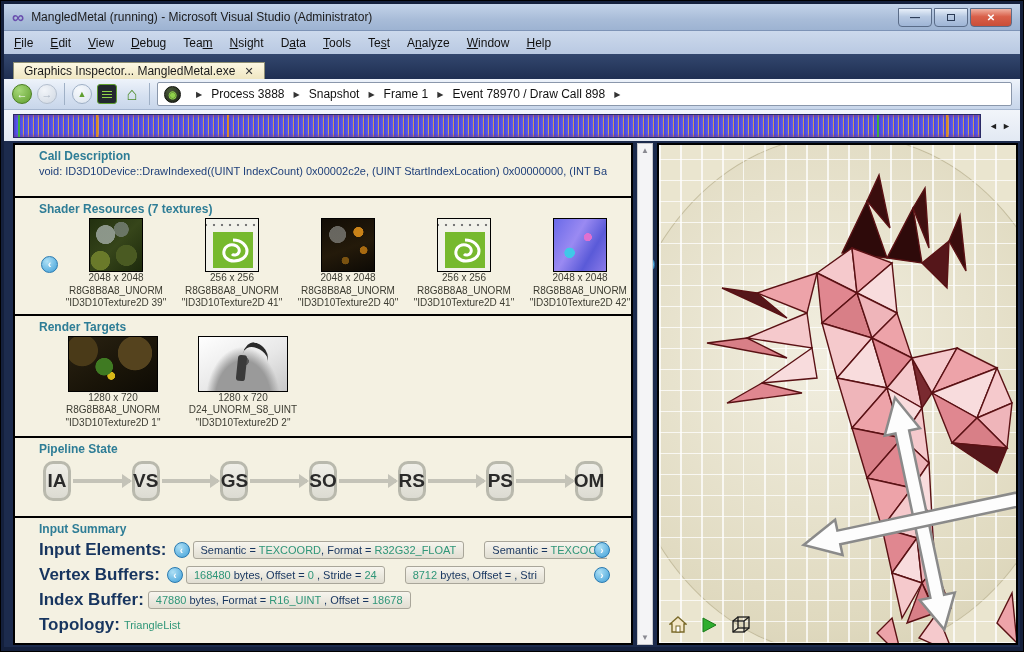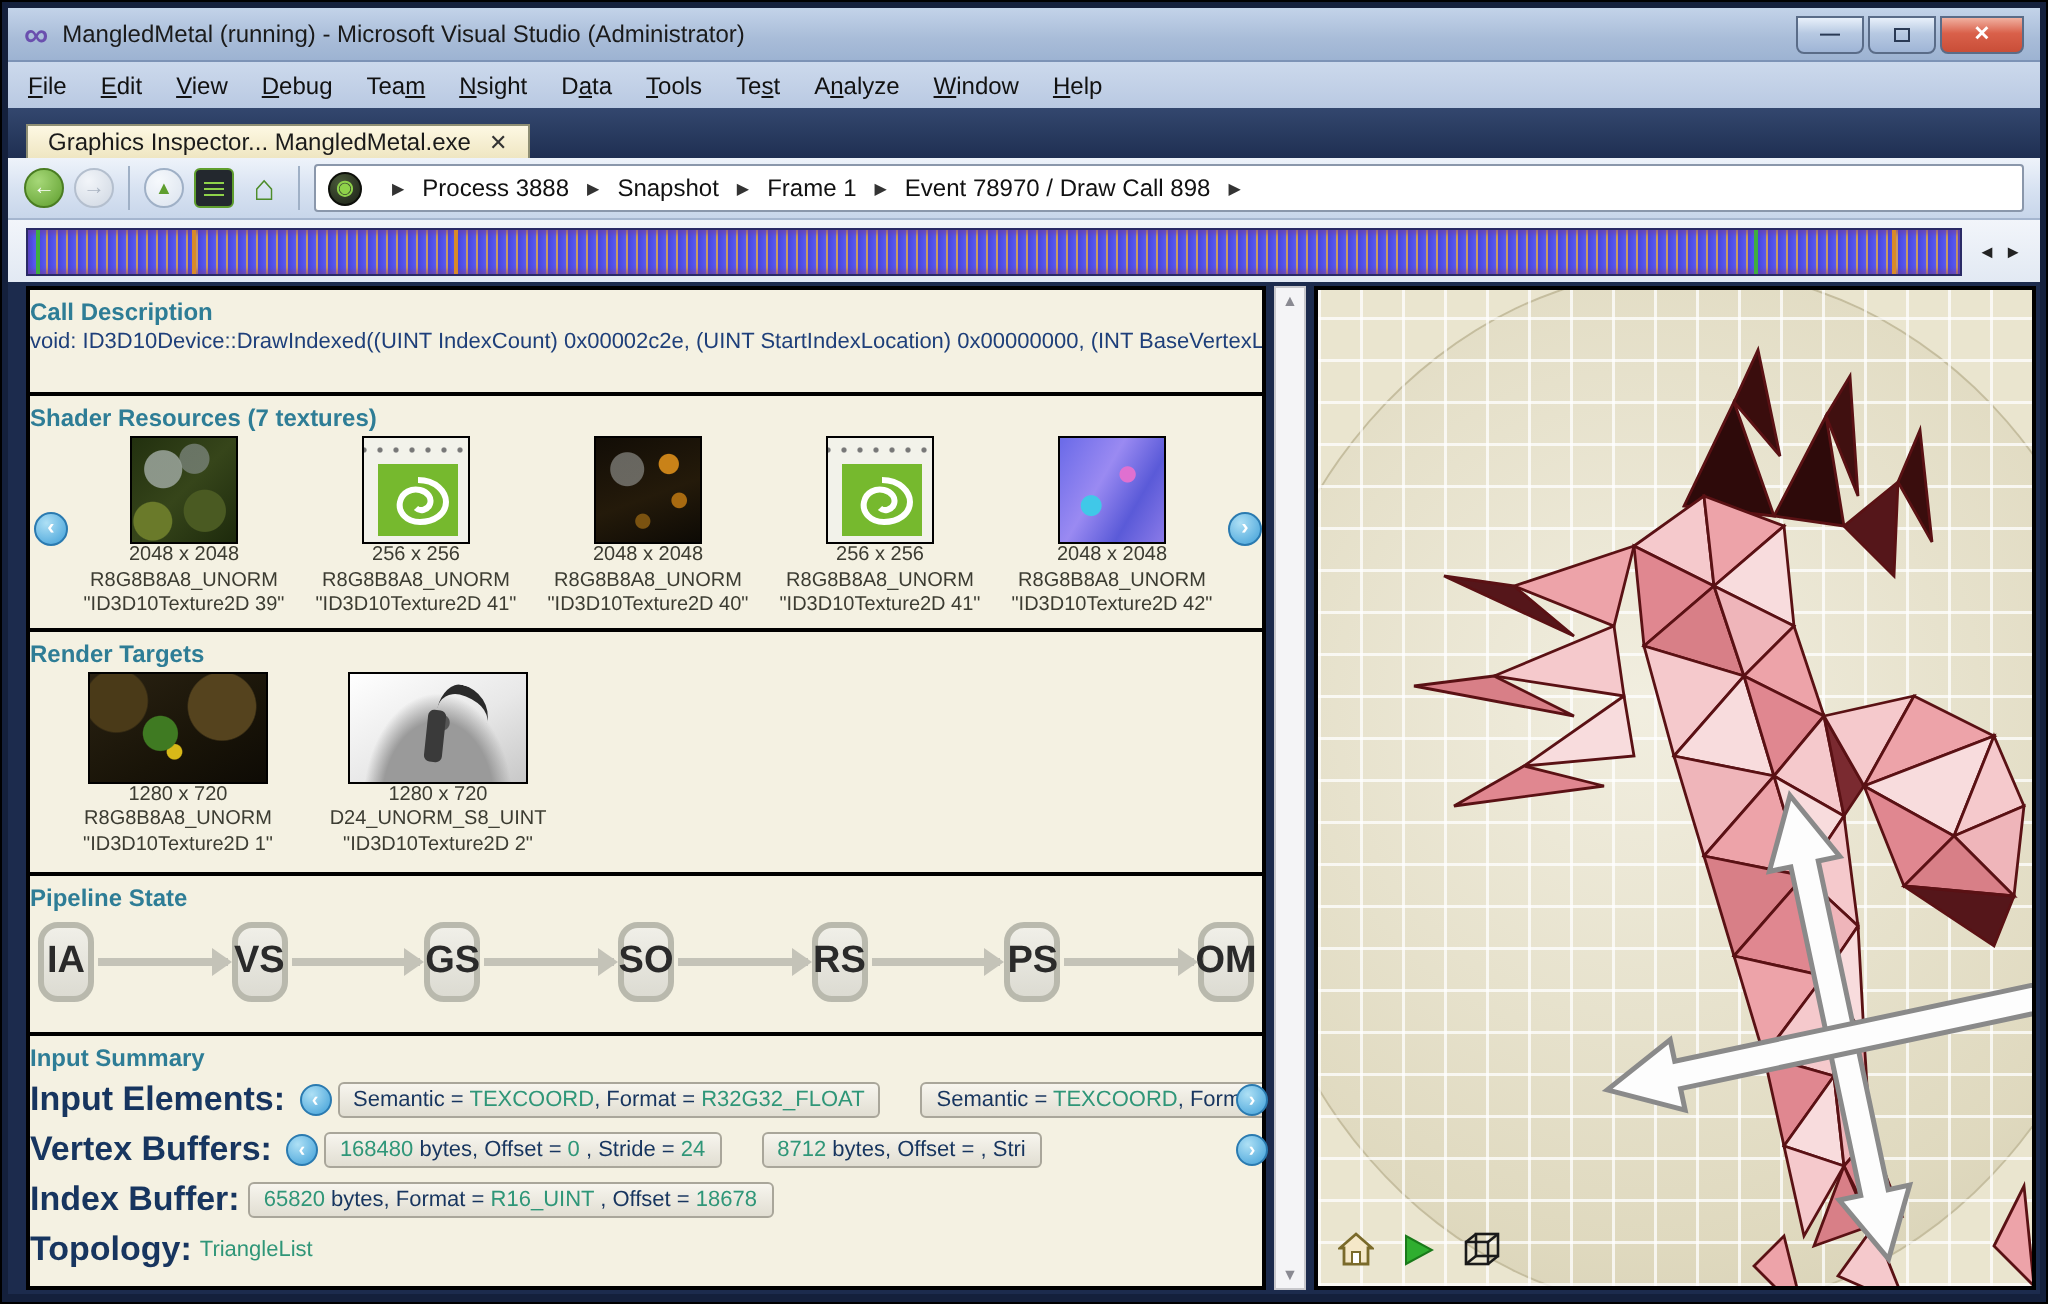--- a/index.html
+++ b/index.html
@@ -68,21 +68,21 @@
     box-shadow:inset 0 2px 2px rgba(120,60,140,.5), inset 0 -2px 2px rgba(120,60,140,.5); }
   .marker { position:absolute; top:0; bottom:0; width:2px; }
   .scrub-navs { width:30px; display:flex; justify-content:space-between; padding-left:8px;
     font-size:9px; color:#222; }
 
   
   .content { position:absolute; left:3px; right:3px; top:140px; bottom:4px; background:#1c2b4d; }
 
   .panel-left { position:absolute; left:9px; top:2px; width:620px; bottom:2px;
     border:2px solid #000; background:#f4f1e2; display:flex; flex-direction:column; }
-  .section { border-bottom:2px solid #000; padding:4px 0; position:relative; }
+  .section { border-bottom:2px solid #000; padding:4px 24px; position:relative; }
   .section:last-child { border-bottom:none; flex:1; }
   .sec-h { color:#2e7d96; font-weight:bold; font-size:12px; margin-bottom:2px; }
   .desc { font-size:11px; color:#1e3f7a; white-space:nowrap; overflow:hidden; }
 
   .texrow { display:flex; align-items:center; justify-content:space-between; padding:0 2px; }
   .navball { width:17px; height:17px; border-radius:50%; flex:none;
     background:radial-gradient(circle at 35% 30%,#aee0f5,#3f9fd8); border:1px solid #2a7ab0;
     color:#fff; font-size:11px; font-weight:bold; display:flex; align-items:center;
     justify-content:center; }
   .cards { display:flex; flex:1; justify-content:space-around; align-items:flex-start; }
@@ -360,21 +360,21 @@
               <div class="navball nav-sm">‹</div>
               <div class="chips">
                 <span class="chip"><span class="v">168480</span> bytes, Offset = <span class="v">0</span> , Stride = <span class="v">24</span></span>
                 <span class="chip"><span class="v">8712</span> bytes, Offset =  , Stri</span>
               </div>
               <div class="navball nav-sm row-end">›</div>
             </div>
             <div class="irow">
               <span class="ilabel">Index Buffer:</span>
               <div class="chips">
-                <span class="chip"><span class="v">65820</span> bytes, Format = <span class="v">R16_UINT</span> , Offset = <span class="v">18678</span></span>
+                <span class="chip"><span class="v">47880</span> bytes, Format = <span class="v">R16_UINT</span> , Offset = <span class="v">18678</span></span>
               </div>
             </div>
           </div>
         <div class="irow">
           <span class="ilabel">Topology:</span>
           <span class="val-green" style="font-size:11px">TriangleList</span>
         </div>
       </div>
     </div>
 

